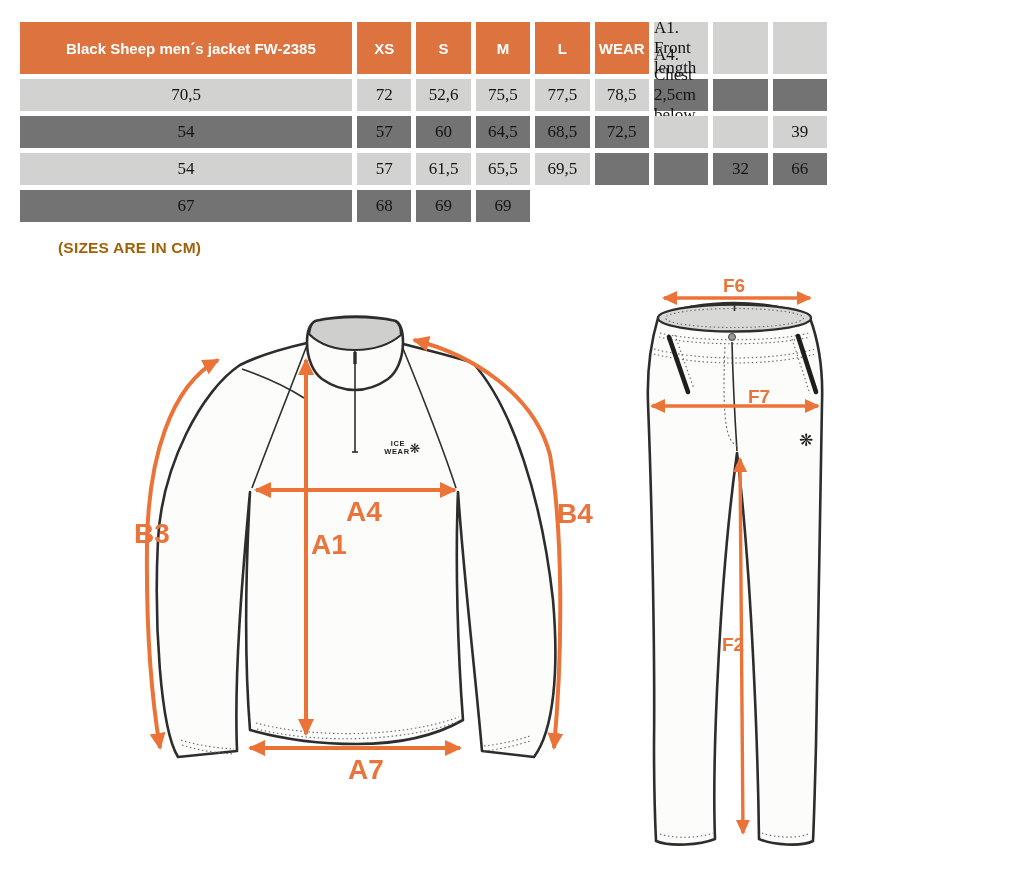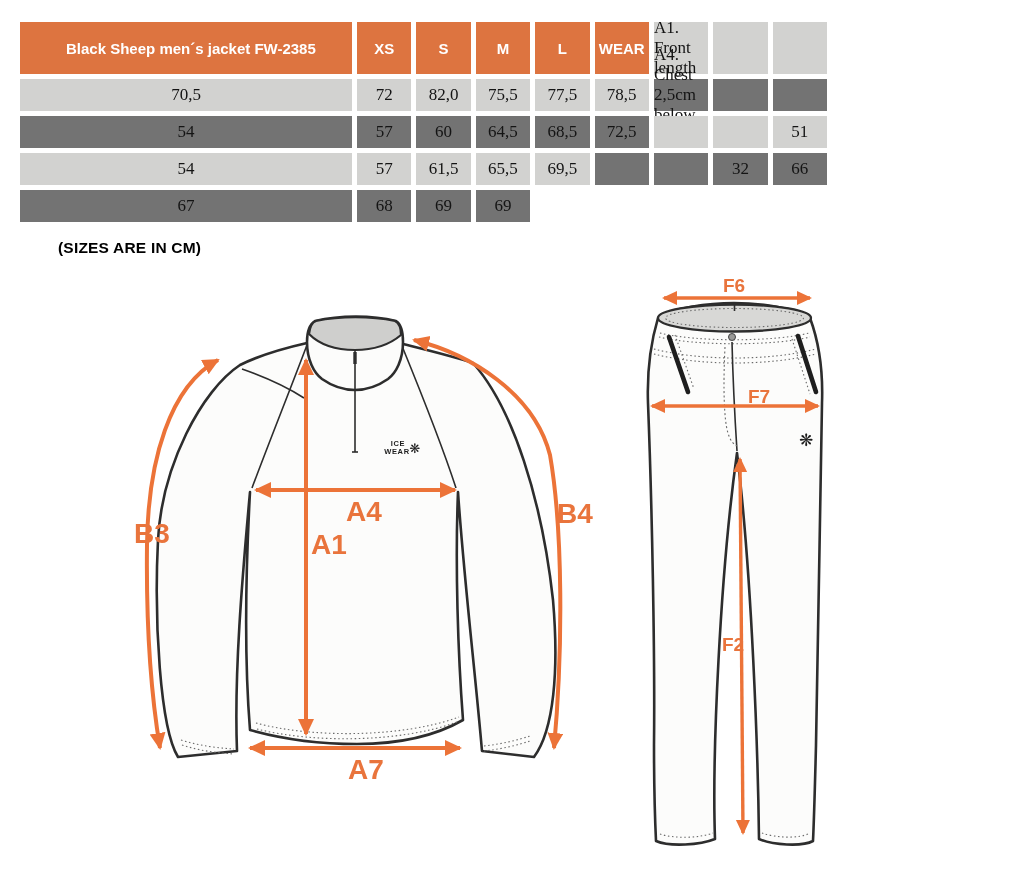--- a/index.html
+++ b/index.html
@@ -22,21 +22,21 @@
   .td{
     font-family:"Liberation Serif",serif;font-size:17px;color:#141414;
     display:flex;align-items:center;justify-content:center;
   }
   .td.label-col{justify-content:flex-start;}
   .r-dark{background:#d2d2d0;}
   .r-light{background:#737373;}
 
   .units-note{
     position:absolute;left:58px;top:239px;
-    color:#000000;font-size:15.5px;font-weight:600;letter-spacing:.2px;
+    color:#a16207;font-size:15.5px;font-weight:600;letter-spacing:.2px;
   }
 
   
   .jacket-svg{position:absolute;left:130px;top:290px;}
   .pants-svg{position:absolute;left:640px;top:275px;}
 
   .garment{fill:#fcfcfb;stroke:#2d2d2d;stroke-width:2.6;stroke-linejoin:round;}
   .seam{fill:none;stroke:#2d2d2d;stroke-width:1.6;}
   .stitch{fill:none;stroke:#6b6b6b;stroke-width:1.1;stroke-dasharray:1.5,2.6;}
   .arrow{fill:none;stroke:#ec7338;stroke-width:4;}
@@ -57,38 +57,38 @@
   <div class="th">S</div>
   <div class="th">M</div>
   <div class="th">L</div>
   <div class="th">WEAR</div>
 
   <div class="td label-col r-dark">A1. Front length</div>
   <div class="td r-dark"></div>
   <div class="td r-dark"></div>
   <div class="td r-dark">70,5</div>
   <div class="td r-dark">72</div>
-  <div class="td r-dark">82,0</div>
+  <div class="td r-dark">52,6</div>
   <div class="td r-dark">75,5</div>
   <div class="td r-dark">77,5</div>
   <div class="td r-dark">78,5</div>
 
   <div class="td label-col r-light">A4. Chest 2,5cm below armpit</div>
   <div class="td r-light"></div>
   <div class="td r-light"></div>
   <div class="td r-light">54</div>
   <div class="td r-light">57</div>
   <div class="td r-light">60</div>
   <div class="td r-light">64,5</div>
   <div class="td r-light">68,5</div>
   <div class="td r-light">72,5</div>
 
   <div class="td r-dark"></div>
   <div class="td r-dark"></div>
-  <div class="td r-dark">51</div>
+  <div class="td r-dark">39</div>
   <div class="td r-dark">54</div>
   <div class="td r-dark">57</div>
   <div class="td r-dark">61,5</div>
   <div class="td r-dark">65,5</div>
   <div class="td r-dark">69,5</div>
 
   <div class="td r-light"></div>
   <div class="td r-light"></div>
   <div class="td r-light">32</div>
   <div class="td r-light">66</div>

